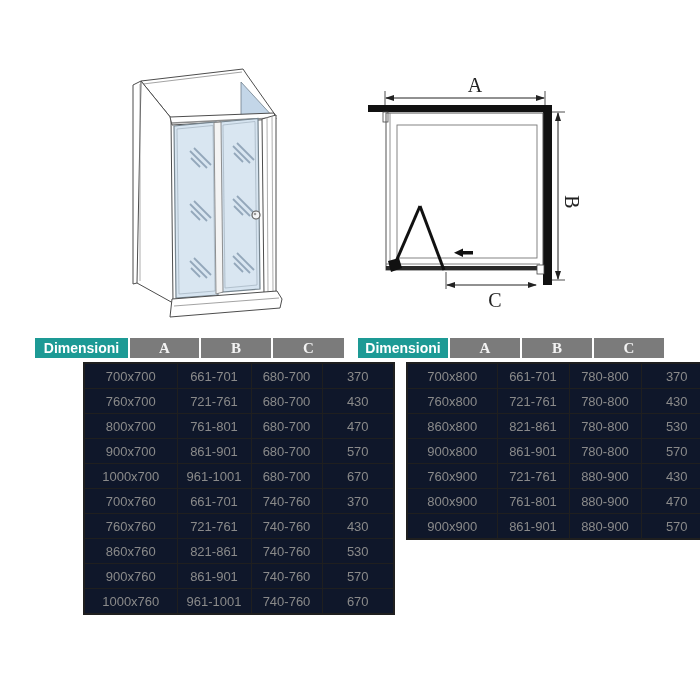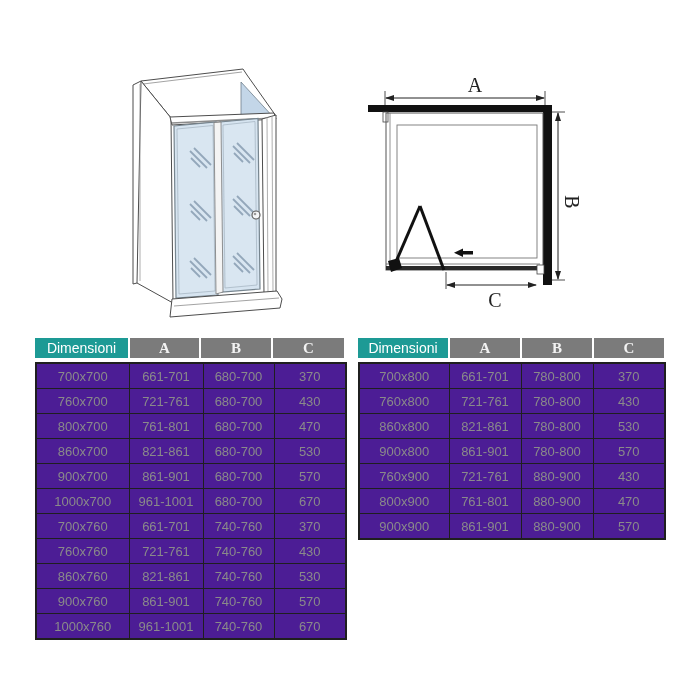--- a/index.html
+++ b/index.html
@@ -5,32 +5,32 @@
   html,body{margin:0;padding:0;}
   body{
     width:700px;height:700px;position:relative;background:#ffffff;
     font-family:"Liberation Sans",sans-serif;overflow:hidden;
   }
   .diagram{position:absolute;}
   
   .tbl{position:absolute;}
   .thead{display:flex;gap:2px;margin-bottom:4px;}
   .th-dim{
-    background:#1d9a95;color:#ffffff;font-weight:normal;font-size:14px;
+    background:#1d9a95;color:#ffffff;font-weight:bold;font-size:14px;
     height:20px;line-height:20px;text-align:center;
     font-family:"Liberation Sans",sans-serif;
   }
   .th{
     background:#7b7b7b;color:#f2f2f2;font-size:15px;font-weight:bold;
     font-family:"Liberation Serif",serif;
     height:20px;line-height:20px;text-align:center;
   }
   .tbl table{
     border-collapse:collapse;table-layout:fixed;width:100%;
-    border:2px solid #1f1f1f;background:#4c1d95;
+    border:2px solid #1f1f1f;background:#0f172a;margin-left:48px;
   }
   .tbl td{
     border:1px solid #1f1f1f;height:24px;padding:0;text-align:center;
     color:#8a8a8a;font-size:13px;font-family:"Liberation Sans",sans-serif;
     white-space:nowrap;overflow:hidden;
   }
   svg text{font-family:"Liberation Serif",serif;fill:#222;}
 </style>
 </head>
 <body>
@@ -172,26 +172,20 @@
           <td>680-700</td>
           <td>430</td>
         </tr>
         <tr>
           <td>800x700</td>
           <td>761-801</td>
           <td>680-700</td>
           <td>470</td>
         </tr>
         <tr>
-          <td>860x700</td>
-          <td>821-861</td>
-          <td>680-700</td>
-          <td>530</td>
-        </tr>
-        <tr>
           <td>900x700</td>
           <td>861-901</td>
           <td>680-700</td>
           <td>570</td>
         </tr>
         <tr>
           <td>1000x700</td>
           <td>961-1001</td>
           <td>680-700</td>
           <td>670</td>

